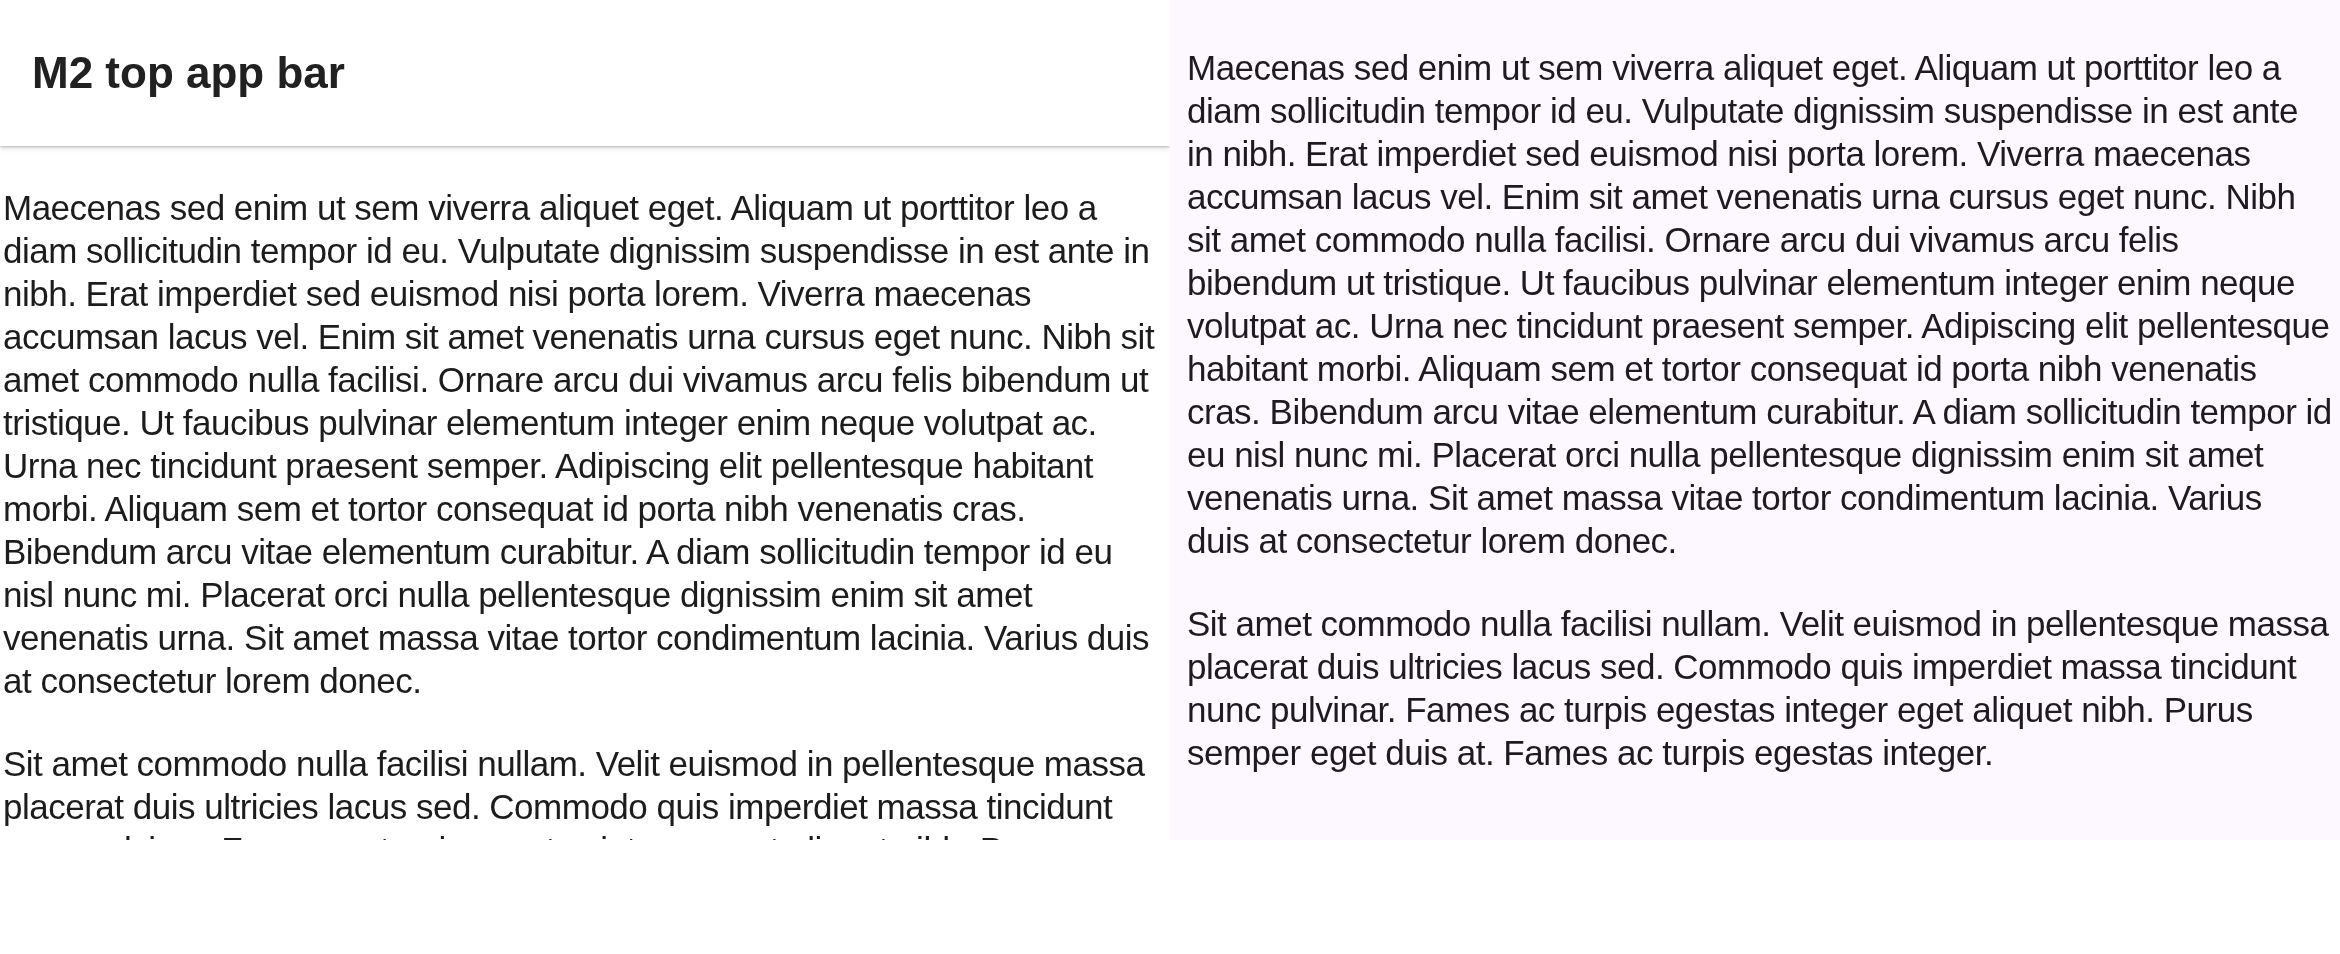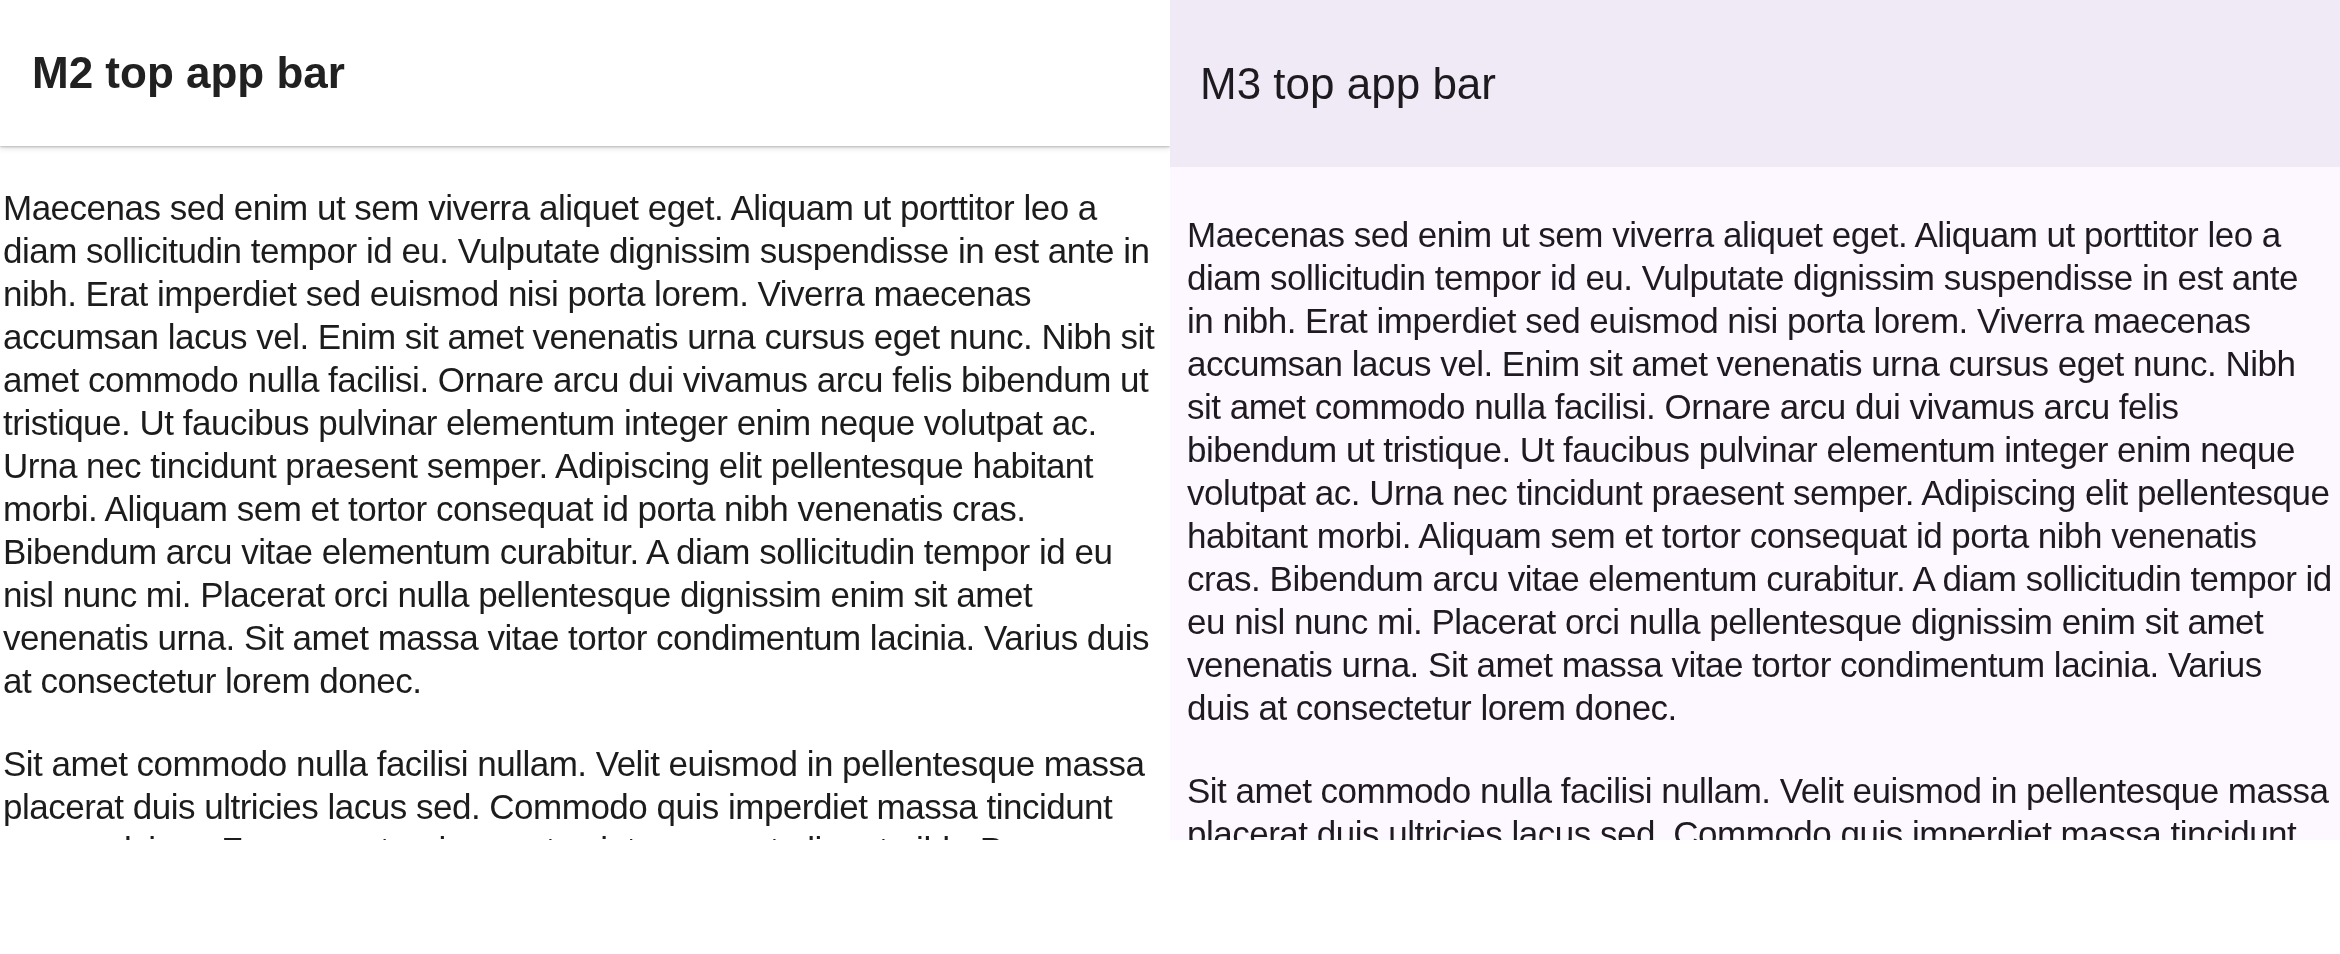--- a/index.html
+++ b/index.html
@@ -87,22 +87,19 @@
     <div class="appbar-m2">
       <span class="appbar-title">M2 top app bar</span>
     </div>
     <div class="body-scroll">
       <p>Maecenas sed enim ut sem viverra aliquet eget. Aliquam ut porttitor leo a diam sollicitudin tempor id eu. Vulputate dignissim suspendisse in est ante in nibh. Erat imperdiet sed euismod nisi porta lorem. Viverra maecenas accumsan lacus vel. Enim sit amet venenatis urna cursus eget nunc. Nibh sit amet commodo nulla facilisi. Ornare arcu dui vivamus arcu felis bibendum ut tristique. Ut faucibus pulvinar elementum integer enim neque volutpat ac. Urna nec tincidunt praesent semper. Adipiscing elit pellentesque habitant morbi. Aliquam sem et tortor consequat id porta nibh venenatis cras. Bibendum arcu vitae elementum curabitur. A diam sollicitudin tempor id eu nisl nunc mi. Placerat orci nulla pellentesque dignissim enim sit amet venenatis urna. Sit amet massa vitae tortor condimentum lacinia. Varius duis at consectetur lorem donec.</p>
       <p>Sit amet commodo nulla facilisi nullam. Velit euismod in pellentesque massa placerat duis ultricies lacus sed. Commodo quis imperdiet massa tincidunt nunc pulvinar. Fames ac turpis egestas integer eget aliquet nibh. Purus semper eget duis at. Fames ac turpis egestas integer.</p>
     </div>
   </div>
 
   <div class="pane pane-m3">
-    <div class="appbar-m3">
-      <span class="appbar-title">M3 top app bar</span>
-    </div>
     <div class="body-scroll">
       <p>Maecenas sed enim ut sem viverra aliquet eget. Aliquam ut porttitor leo a diam sollicitudin tempor id eu. Vulputate dignissim suspendisse in est ante in nibh. Erat imperdiet sed euismod nisi porta lorem. Viverra maecenas accumsan lacus vel. Enim sit amet venenatis urna cursus eget nunc. Nibh sit amet commodo nulla facilisi. Ornare arcu dui vivamus arcu felis bibendum ut tristique. Ut faucibus pulvinar elementum integer enim neque volutpat ac. Urna nec tincidunt praesent semper. Adipiscing elit pellentesque habitant morbi. Aliquam sem et tortor consequat id porta nibh venenatis cras. Bibendum arcu vitae elementum curabitur. A diam sollicitudin tempor id eu nisl nunc mi. Placerat orci nulla pellentesque dignissim enim sit amet venenatis urna. Sit amet massa vitae tortor condimentum lacinia. Varius duis at consectetur lorem donec.</p>
       <p>Sit amet commodo nulla facilisi nullam. Velit euismod in pellentesque massa placerat duis ultricies lacus sed. Commodo quis imperdiet massa tincidunt nunc pulvinar. Fames ac turpis egestas integer eget aliquet nibh. Purus semper eget duis at. Fames ac turpis egestas integer.</p>
     </div>
   </div>
 
 </div>
 
 </body></html>

